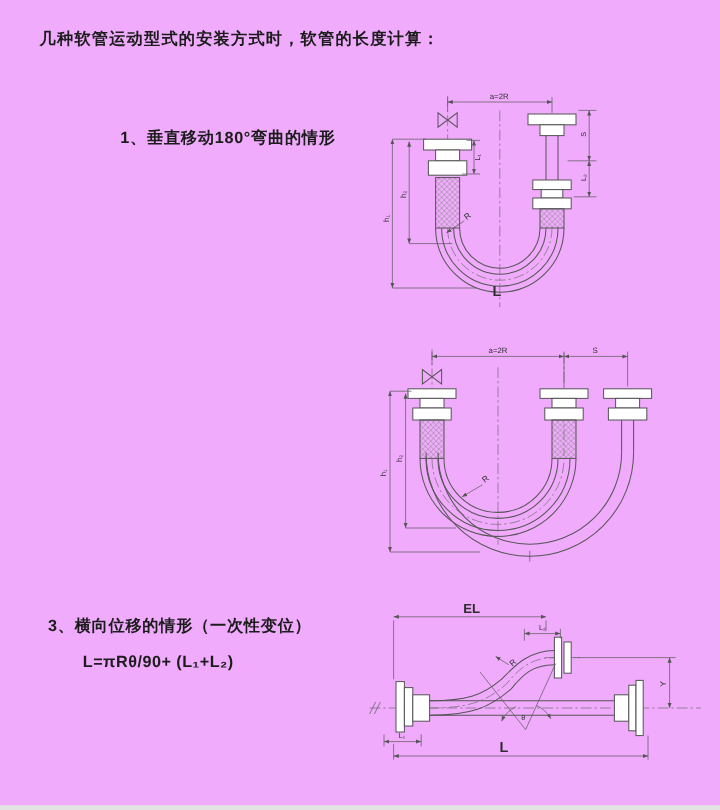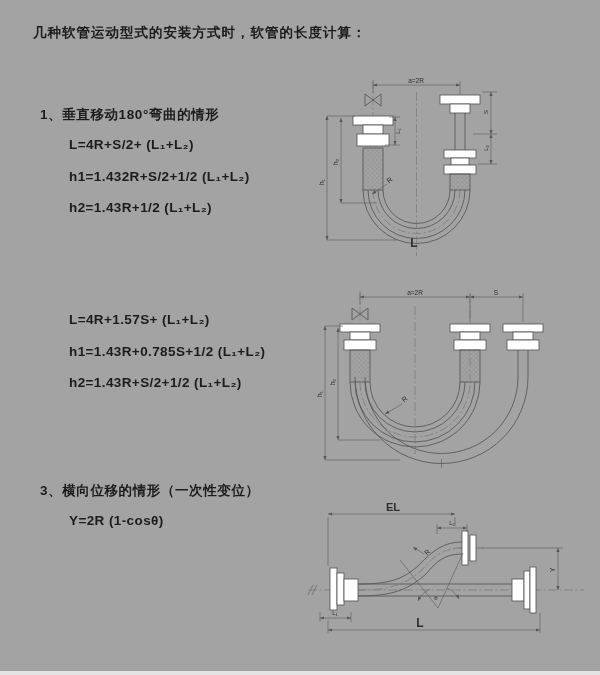--- a/index.html
+++ b/index.html
@@ -1,20 +1,20 @@
 <!DOCTYPE html>
 <html><head>
 <meta charset="utf-8">
 <style>
   html,body{margin:0;padding:0;}
   body{
     width:600px;height:675px;background:#ffffff;position:relative;overflow:hidden;
     font-family:"Liberation Sans","DejaVu Sans",sans-serif;color:#1c1c1c;
   }
-  .page{position:absolute;inset:0;background:#a3a3a3;}
+  .page{position:absolute;inset:0;background:#f0abfc;}
   .doc-title{
     position:absolute;left:33px;top:24px;font-size:13.5px;font-weight:700;
     letter-spacing:1px;white-space:nowrap;
   }
   .section{position:absolute;width:300px;}
   .sec-heading{font-size:13.5px;font-weight:700;letter-spacing:.6px;white-space:nowrap;}
   .formulas{margin-top:5px;padding-left:29px;}
   .formula{
     font-size:13.5px;font-weight:600;letter-spacing:.4px;line-height:31.5px;
     white-space:nowrap;
@@ -34,27 +34,22 @@
   .hatched{stroke:#555;stroke-width:.85;}
   .page-edge{position:absolute;left:0;right:0;bottom:0;height:4px;background:#e3e3e3;}
 </style>
 </head>
 <body>
 
 <div class="page">
 
   <div class="doc-title">几种软管运动型式的安装方式时，软管的长度计算：</div>
 
-  <div class="section" style="left:40px;top:106px;">
+  <div class="section" style="left:40px;top:106px;text-align:center;">
     <div class="sec-heading">1、垂直移动180°弯曲的情形</div>
-    <div class="formulas">
-      <div class="formula">L=4R+S/2+ (L₁+L₂)</div>
-      <div class="formula">h1=1.432R+S/2+1/2 (L₁+L₂)</div>
-      <div class="formula">h2=1.43R+1/2 (L₁+L₂)</div>
-    </div>
   </div>
 
   <div class="diagram" style="left:305px;top:70px;">
     <svg width="280" height="195" viewBox="0 0 280 195">
       <defs>
         <marker id="d1a" viewBox="0 0 10 10" refX="9" refY="5" markerWidth="8" markerHeight="8" orient="auto-start-reverse">
           <path d="M0,1.5 L9,5 L0,8.5 z" fill="#555"></path>
         </marker>
         <pattern id="d1h" width="4.5" height="4.5" patternUnits="userSpaceOnUse">
           <path d="M0,4.5 L4.5,0 M0,0 L4.5,4.5" stroke="#8a8a8a" stroke-width="0.45"></path>
@@ -135,25 +130,20 @@
       <g>
         <line class="dim" x1="82" y1="114" x2="67" y2="124" marker-end="url(#d1a)"></line>
         <text class="dim-m" x="86" y="112" text-anchor="middle" transform="rotate(-38 86 112)">R</text>
       </g>
 
       <text class="dim-big" x="109" y="177" text-anchor="middle">L</text>
     </svg>
   </div>
 
   <div class="section" style="left:40px;top:299px;">
-    <div class="formulas">
-      <div class="formula">L=4R+1.57S+ (L₁+L₂)</div>
-      <div class="formula">h1=1.43R+0.785S+1/2 (L₁+L₂)</div>
-      <div class="formula">h2=1.43R+S/2+1/2 (L₁+L₂)</div>
-    </div>
   </div>
 
   <div class="diagram" style="left:305px;top:282px;">
     <svg width="290" height="190" viewBox="0 0 290 190">
       <defs>
         <marker id="d2a" viewBox="0 0 10 10" refX="9" refY="5" markerWidth="8" markerHeight="8" orient="auto-start-reverse">
           <path d="M0,1.5 L9,5 L0,8.5 z" fill="#555"></path>
         </marker>
         <pattern id="d2h" width="4.5" height="4.5" patternUnits="userSpaceOnUse">
           <path d="M0,4.5 L4.5,0 M0,0 L4.5,4.5" stroke="#8a8a8a" stroke-width="0.45"></path>
@@ -229,24 +219,24 @@
         <text class="dim-t" x="30" y="100" text-anchor="middle" transform="rotate(-90 30 100)">h₂</text>
       </g>
 
       <g>
         <line class="dim" x1="97" y1="122" x2="80" y2="132" marker-end="url(#d2a)"></line>
         <text class="dim-m" x="101" y="119" text-anchor="middle" transform="rotate(-38 101 119)">R</text>
       </g>
     </svg>
   </div>
 
-  <div class="section" style="left:40px;top:482px;">
+  <div class="section" style="left:40px;top:513px;">
     <div class="sec-heading">3、横向位移的情形（一次性变位）</div>
     <div class="formulas">
-      <div class="formula">Y=2R (1-cosθ)</div>
+      <div class="formula">L=πRθ/90+ (L₁+L₂)</div>
     </div>
   </div>
 
   <div class="diagram" style="left:300px;top:500px;">
     <svg width="295" height="155" viewBox="0 0 295 155">
       <defs>
         <marker id="d3a" viewBox="0 0 10 10" refX="9" refY="5" markerWidth="8" markerHeight="8" orient="auto-start-reverse">
           <path d="M0,1.5 L9,5 L0,8.5 z" fill="#555"></path>
         </marker>
       </defs>

